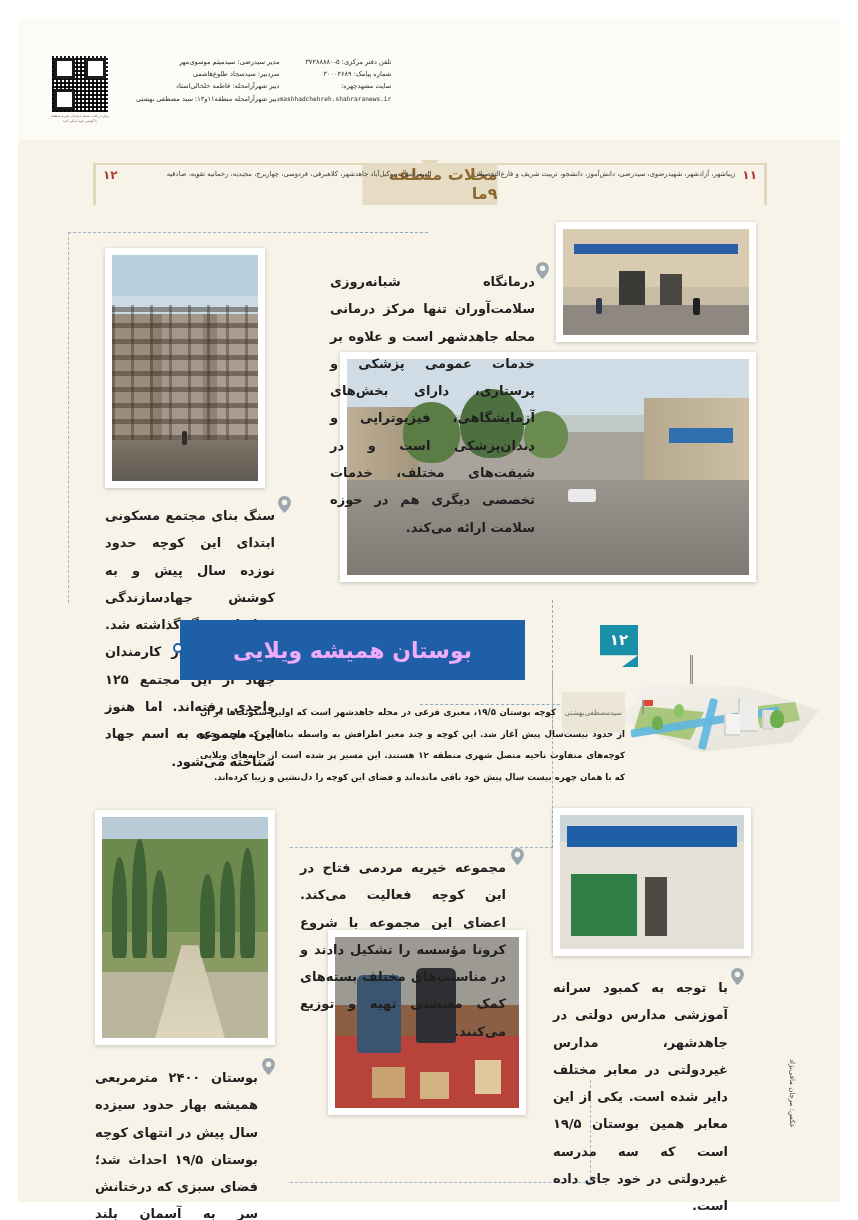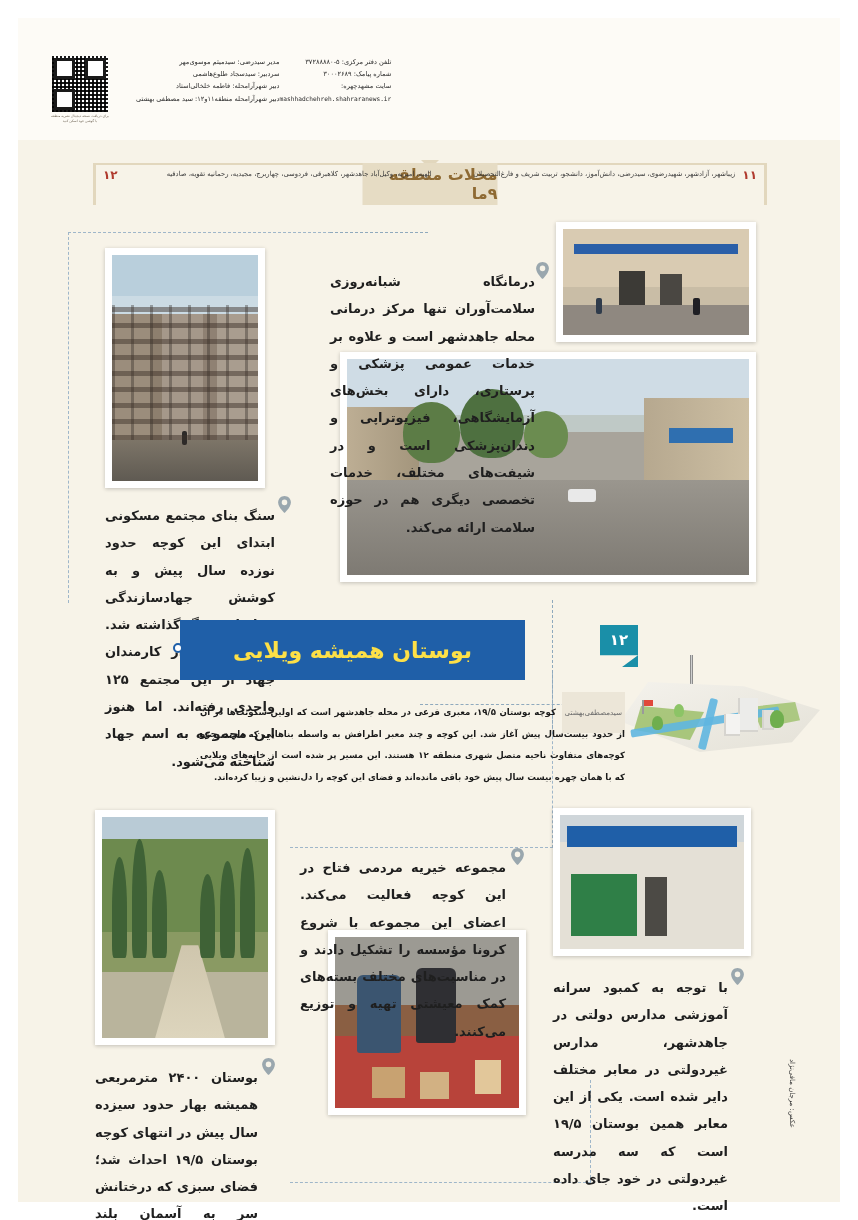--- a/index.html
+++ b/index.html
@@ -215,21 +215,21 @@
     position:absolute;width:13px;height:17px;
   }
   .pin svg{display:block;width:100%;height:100%;}
 
   
   .headline{
     position:absolute;left:180px;top:620px;width:345px;height:60px;
     background:#1f5fa8;display:flex;align-items:center;justify-content:center;
   }
   .headline .t{
-    color:#fde047;font-size:22px;font-weight:bold;letter-spacing:-.5px;
+    color:#f0abfc;font-size:22px;font-weight:bold;letter-spacing:-.5px;
   }
   .headline-dot{
     position:absolute;left:173px;top:643px;width:10px;height:10px;border-radius:50%;
     background:#fff;border:2px solid #1f5fa8;box-sizing:border-box;
   }
 
   
   .dashed{
     position:absolute;border:1px dashed #9fb6c9;
   }

